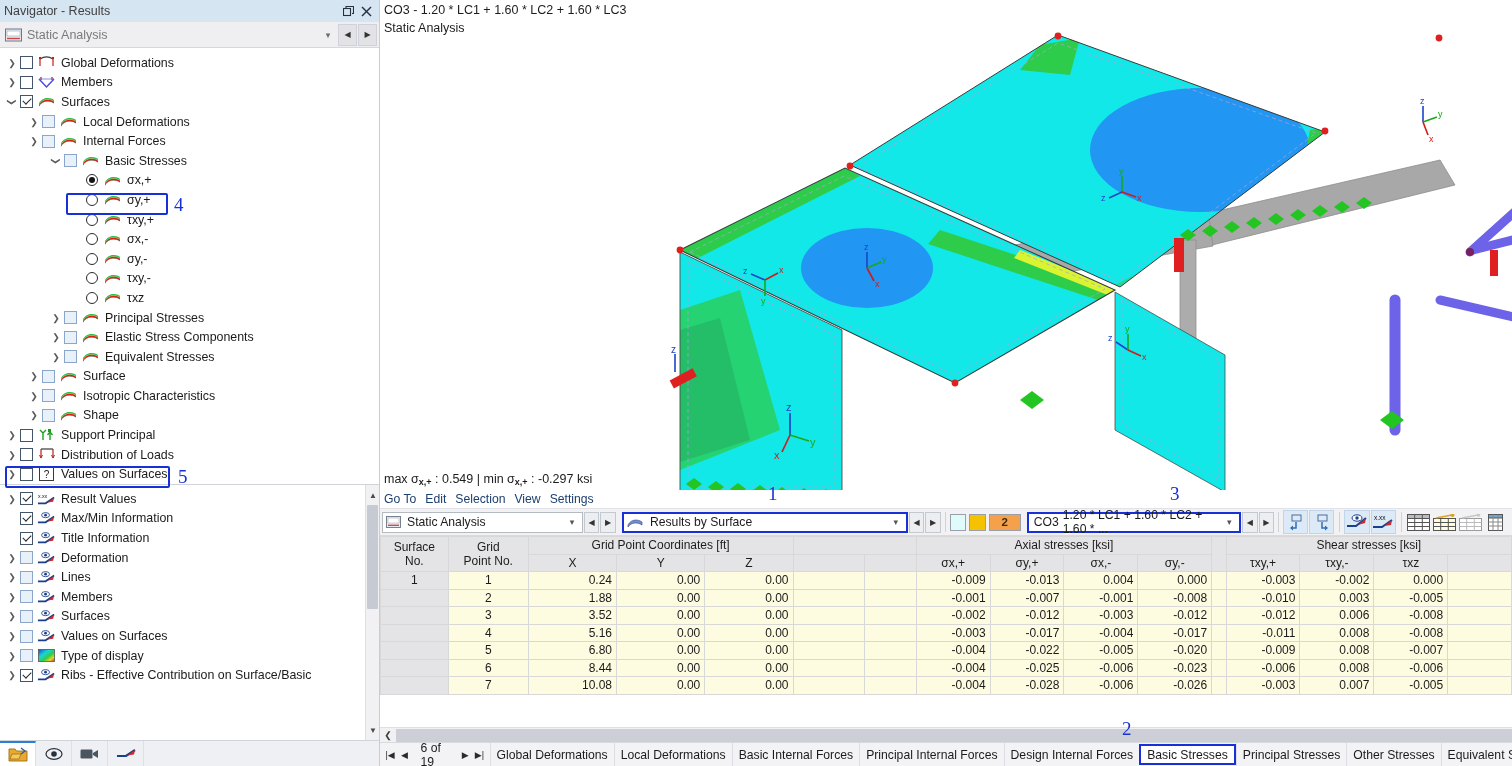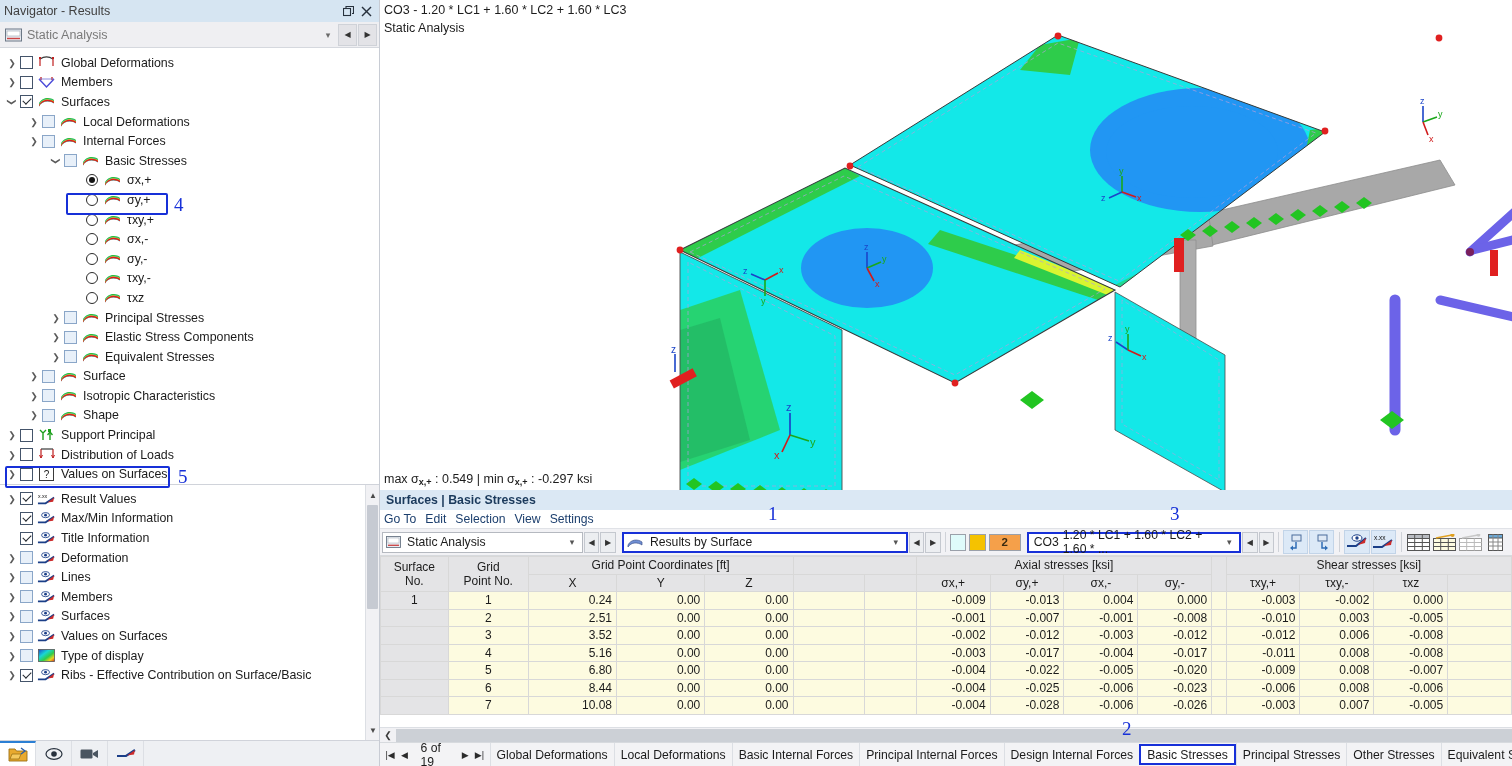--- a/index.html
+++ b/index.html
@@ -830,21 +830,20 @@
           <line x1="0" y1="0" x2="0" y2="-18" stroke="#1b44c8"></line>
             <text x="-4" y="-19" fill="#1b44c8">z</text>
         </g>
       </svg>
 
       <div class="vminmax">
         <span>max σ</span><span class="sub">x,+</span><span> : 0.549  |  min σ</span><span class="sub">x,+</span><span> : -0.297 ksi</span>
       </div>
     </div>
 
-    <div class="tbl-title">Surfaces | Basic Stresses</div>
 
     <div class="menubar">
       <span>Go To</span>
       <span>Edit</span>
       <span>Selection</span>
       <span>View</span>
       <span>Settings</span>
     </div>
 
     <div class="toolbar">
@@ -1034,21 +1033,21 @@
               <td>0.000</td>
               <td class="blank"></td>
               <td>-0.003</td>
               <td>-0.002</td>
               <td>0.000</td>
               <td class="blank"></td>
             </tr>
             <tr>
               <td class="hdrcol"></td>
               <td class="ctr">2</td>
-              <td>2.51</td>
+              <td>1.88</td>
               <td>0.00</td>
               <td>0.00</td>
               <td class="blank"></td>
               <td class="blank"></td>
               <td>-0.001</td>
               <td>-0.007</td>
               <td>-0.001</td>
               <td>-0.008</td>
               <td class="blank"></td>
               <td>-0.010</td>

